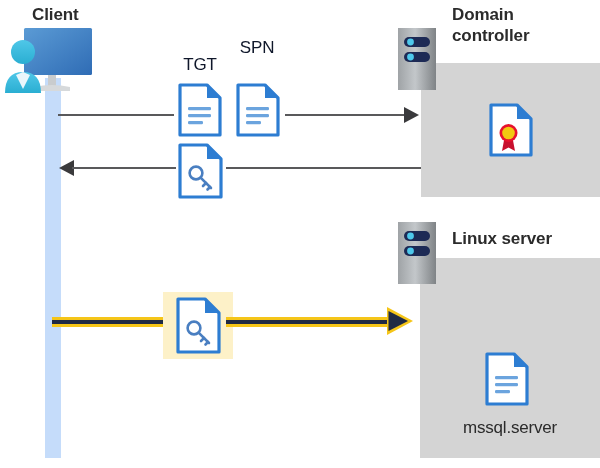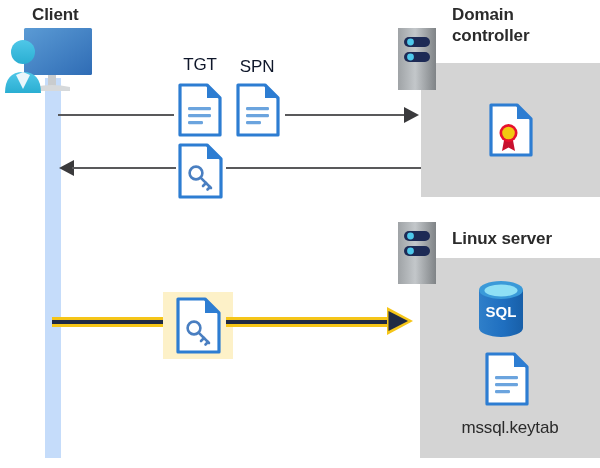--- a/index.html
+++ b/index.html
@@ -112,21 +112,21 @@
       <path d="M2 2 H29 L42 15 V52 H2 Z" fill="#ffffff" stroke="#2d7dd2" stroke-width="3.2" stroke-linejoin="round"></path>
       <path d="M29 2 L42 15 H29 Z" fill="#2d7dd2"></path>
       <g fill="#6ba4de">
         <rect x="10" y="24" width="23" height="3.2" rx="1.2"></rect>
         <rect x="10" y="31" width="23" height="3.2" rx="1.2"></rect>
         <rect x="10" y="38" width="15" height="3.2" rx="1.2"></rect>
       </g>
     </svg>
   </div>
 
-  <div class="abs caption" style="left:231px; top:57px; width:52px; text-align:center;">SPN</div>
+  <div class="abs caption" style="left:231px; top:38px; width:52px; text-align:center;">SPN</div>
   <div class="abs" style="left:236px; top:83px; width:44px; height:54px;">
     <svg width="44" height="54" viewBox="0 0 44 54">
       <path d="M2 2 H29 L42 15 V52 H2 Z" fill="#ffffff" stroke="#2d7dd2" stroke-width="3.2" stroke-linejoin="round"></path>
       <path d="M29 2 L42 15 H29 Z" fill="#2d7dd2"></path>
       <g fill="#6ba4de">
         <rect x="10" y="24" width="23" height="3.2" rx="1.2"></rect>
         <rect x="10" y="31" width="23" height="3.2" rx="1.2"></rect>
         <rect x="10" y="38" width="15" height="3.2" rx="1.2"></rect>
       </g>
     </svg>
@@ -225,43 +225,28 @@
         </linearGradient>
       </defs>
       <rect x="0" y="0" width="38" height="62" fill="url(#rackGrad2)"></rect>
       <rect x="6" y="9" width="26" height="10" rx="5" fill="#1d2a55"></rect>
       <circle cx="12.5" cy="14" r="3.4" fill="#4ec9ec"></circle>
       <rect x="6" y="24" width="26" height="10" rx="5" fill="#1d2a55"></rect>
       <circle cx="12.5" cy="29" r="3.4" fill="#4ec9ec"></circle>
     </svg>
   </div>
 
-  <div class="abs" style="left:477px; top:281px; width:48px; height:56px;">
-    <svg width="48" height="56" viewBox="0 0 48 56">
-      <defs>
-        <linearGradient id="sqlGrad" x1="0" y1="0" x2="1" y2="0">
-          <stop offset="0%" stop-color="#2f7fc9"></stop>
-          <stop offset="55%" stop-color="#1f6fc0"></stop>
-          <stop offset="100%" stop-color="#185fa8"></stop>
-        </linearGradient>
-      </defs>
-      <path d="M2 9 H46 V47 A22 9 0 0 1 2 47 Z" fill="url(#sqlGrad)"></path>
-      <ellipse cx="24" cy="9" rx="22" ry="9" fill="#3a9ad9"></ellipse>
-      <ellipse cx="24" cy="9.5" rx="16.5" ry="6" fill="#8fe0f5"></ellipse>
-      <text x="24" y="36" font-family="'Liberation Sans', sans-serif" font-size="15" font-weight="bold" fill="#ffffff" text-anchor="middle">SQL</text>
-    </svg>
-  </div>
 
   <div class="abs" style="left:485px; top:352px; width:44px; height:54px;">
     <svg width="44" height="54" viewBox="0 0 44 54">
       <path d="M2 2 H29 L42 15 V52 H2 Z" fill="#ffffff" stroke="#2d7dd2" stroke-width="3.2" stroke-linejoin="round"></path>
       <path d="M29 2 L42 15 H29 Z" fill="#2d7dd2"></path>
       <g fill="#6ba4de">
         <rect x="10" y="24" width="23" height="3.2" rx="1.2"></rect>
         <rect x="10" y="31" width="23" height="3.2" rx="1.2"></rect>
         <rect x="10" y="38" width="15" height="3.2" rx="1.2"></rect>
       </g>
     </svg>
   </div>
 
-  <div class="abs doclabel" style="left:420px; top:418px; width:180px; text-align:center;">mssql.keytab</div>
+  <div class="abs doclabel" style="left:420px; top:418px; width:180px; text-align:center;">mssql.server</div>
 
 </div>
 
 </body></html>

